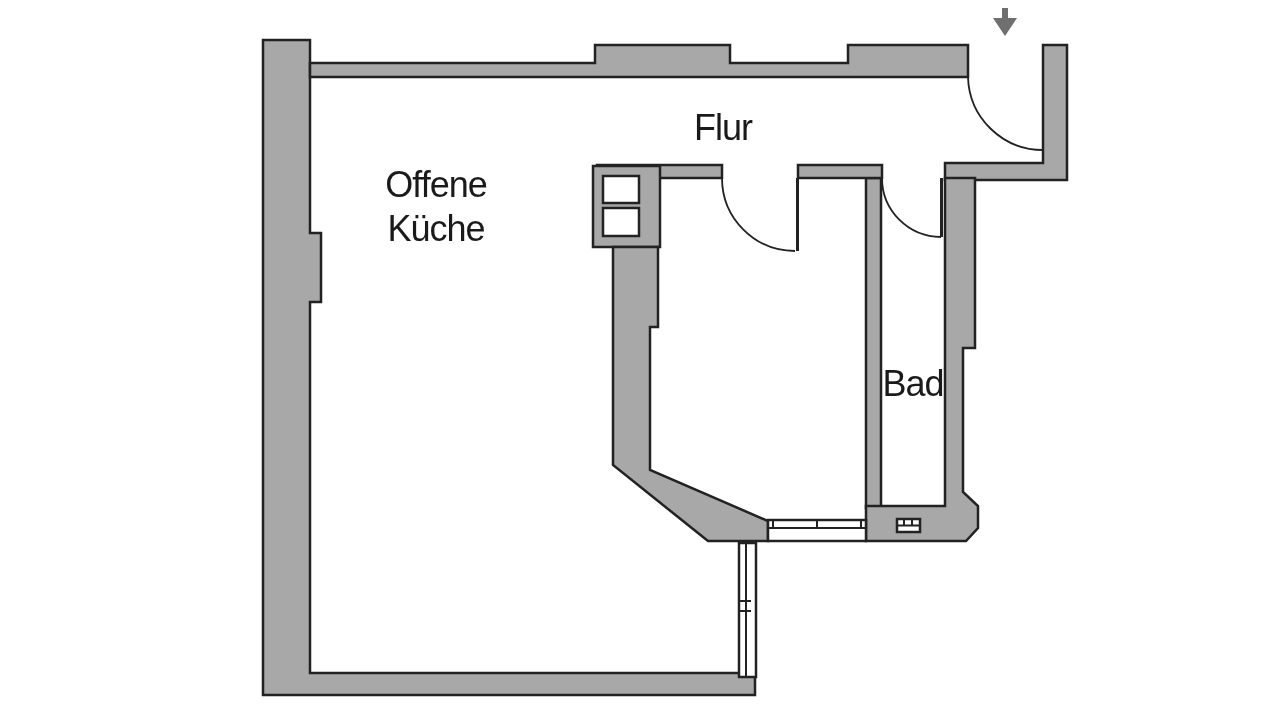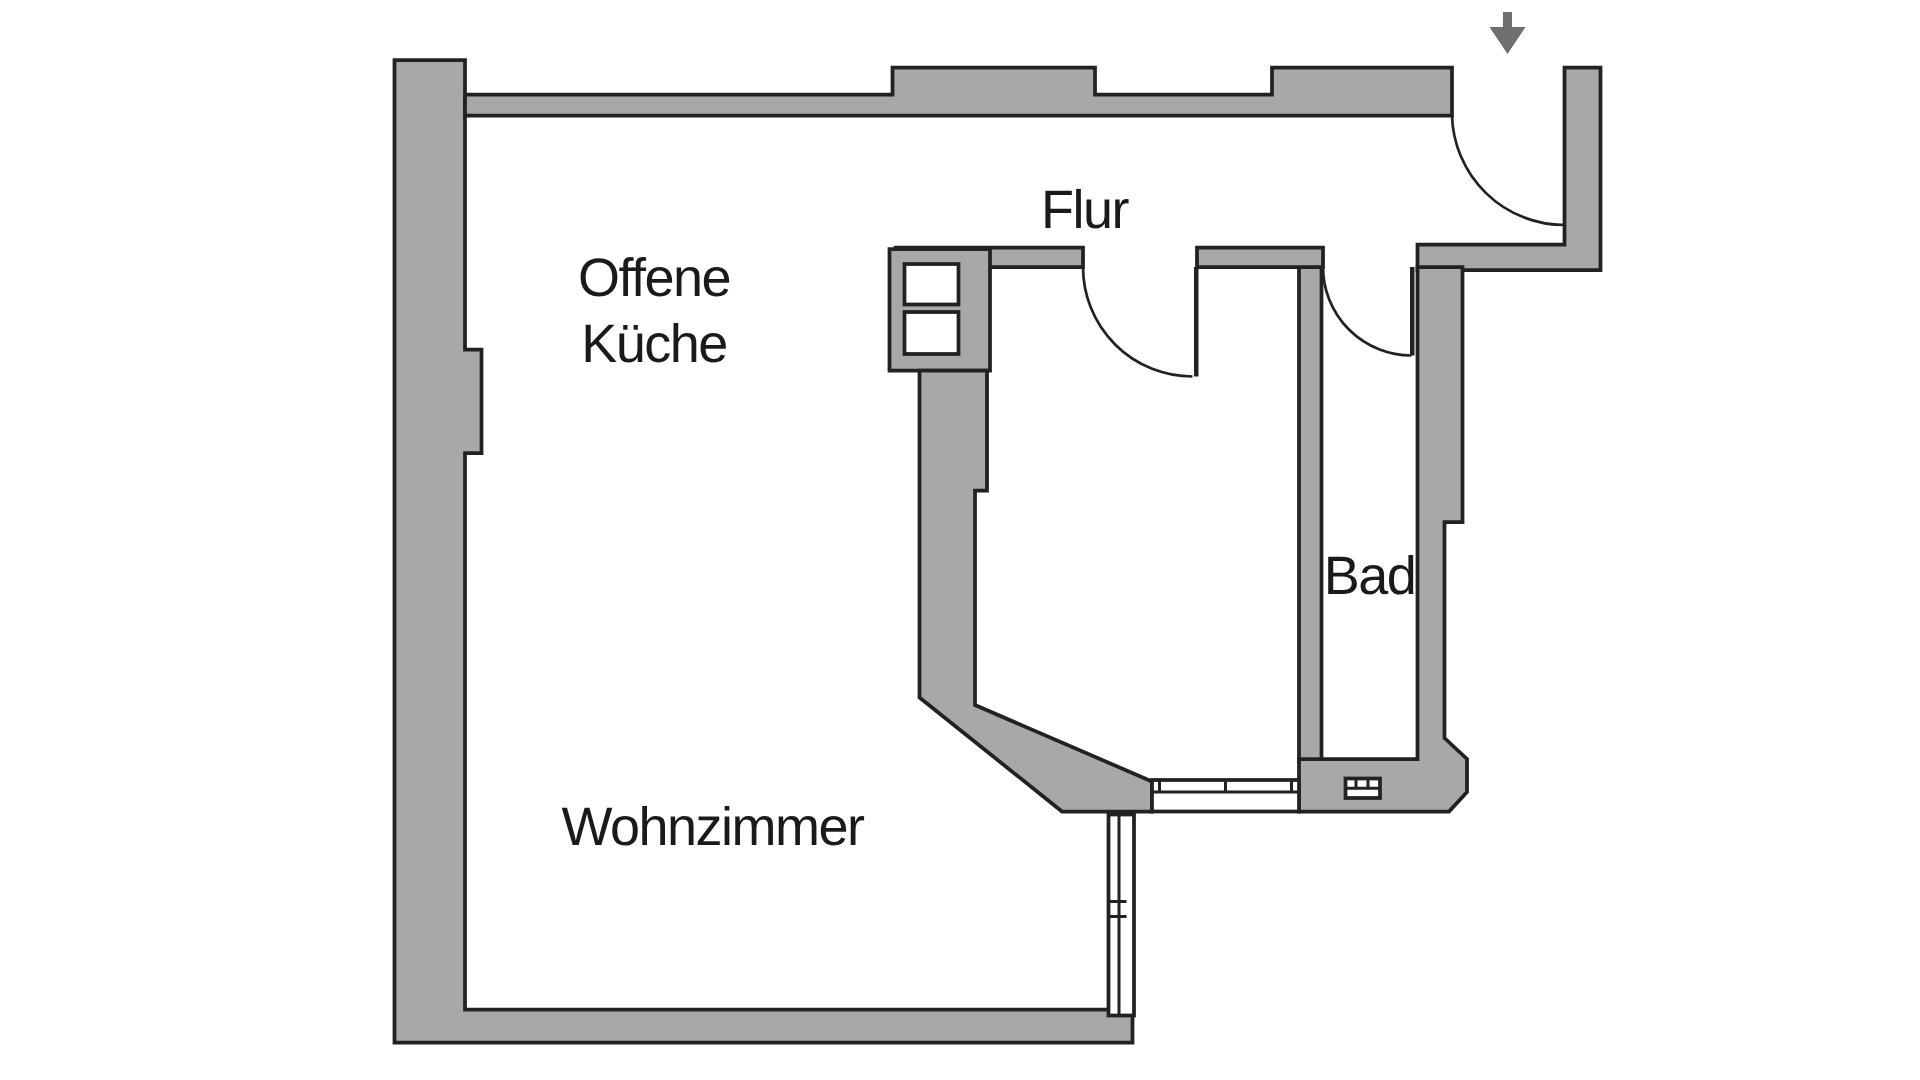--- a/index.html
+++ b/index.html
@@ -61,22 +61,21 @@
 
     <path class="arc" d="M968,77 A75,75 0 0 0 1043,150"></path>
     <path class="leaf" d="M797.5,178 V251"></path>
     <path class="arc" d="M722,178 A73,73 0 0 0 795,251"></path>
     <path class="leaf" d="M941.5,178 V237"></path>
     <path class="arc" d="M882,178 A59,59 0 0 0 941,237"></path>
 
     <path class="arrow" d="M1002,8 H1008 V18 H1017 L1005,36 L993,18 H1002 Z"></path>
   </svg>
 
-  <div class="room-label" style="left:663px;top:118px;width:120px;">Flur</div>
+  <div class="room-label" style="left:663px;top:106px;width:120px;">Flur</div>
 
   <div class="room-label" style="left:336px;top:163px;width:200px;">Offene
 Küche</div>
 
 
   <div class="room-label" style="left:853px;top:362px;width:120px;">Bad</div>
 
-  <div class="room-label" style="left:325px;top:529px;width:300px;">Wohnzimmer</div>
 </div>
 
 </body></html>

